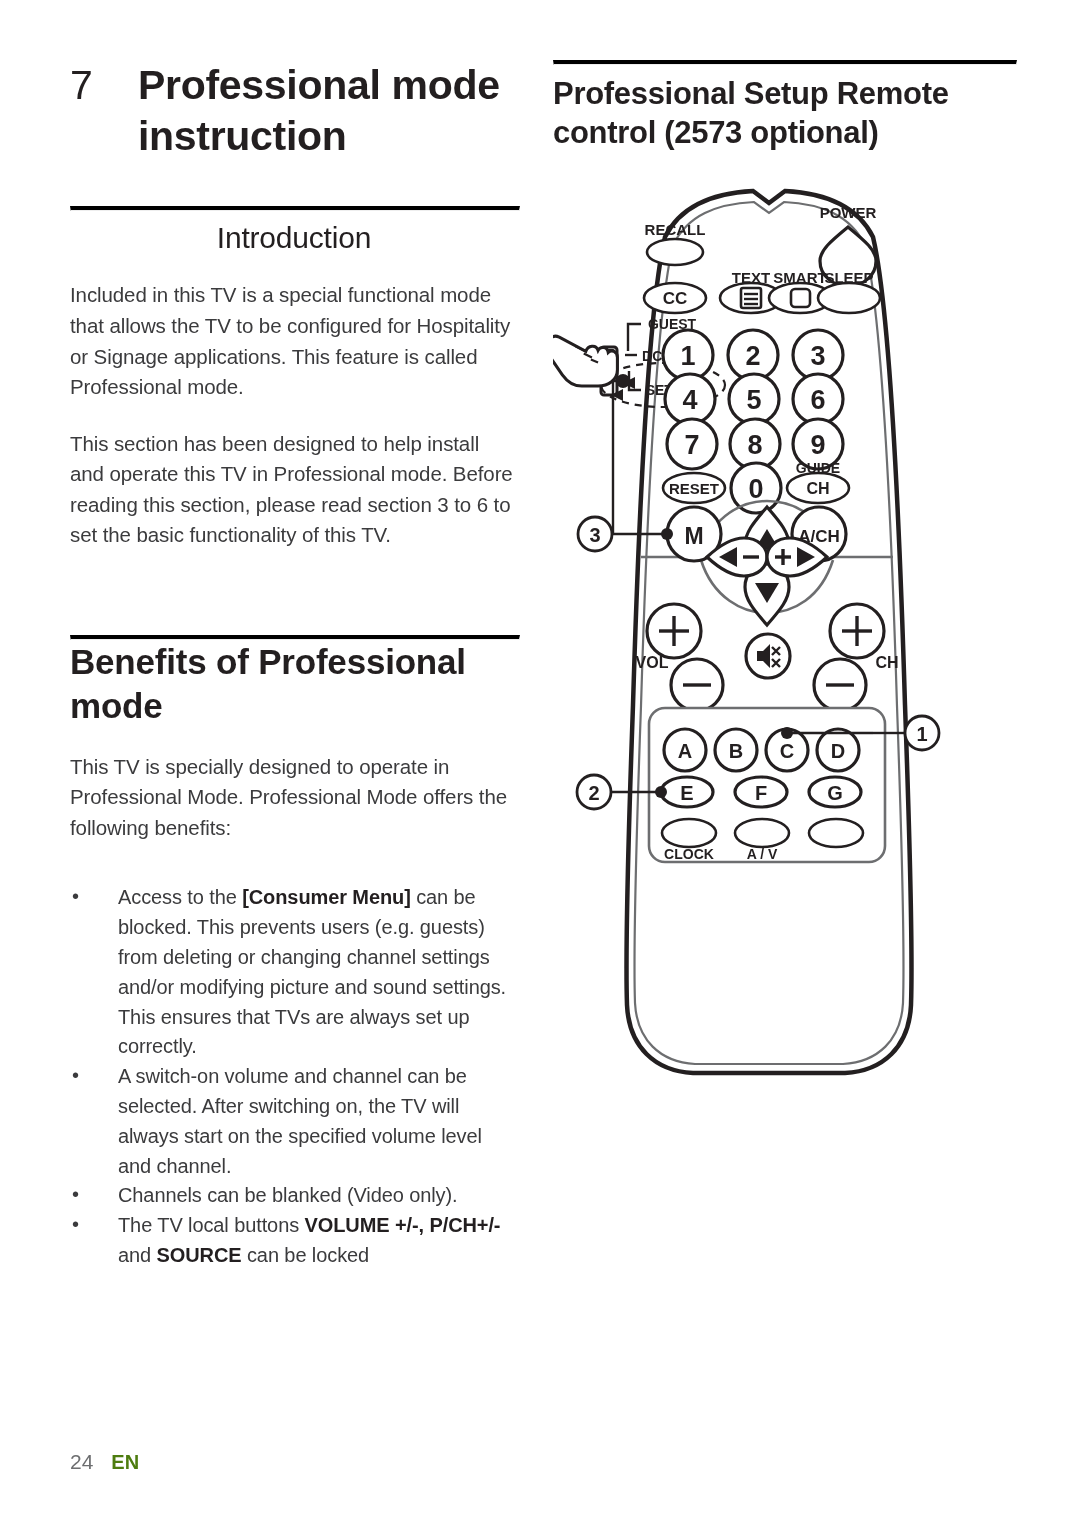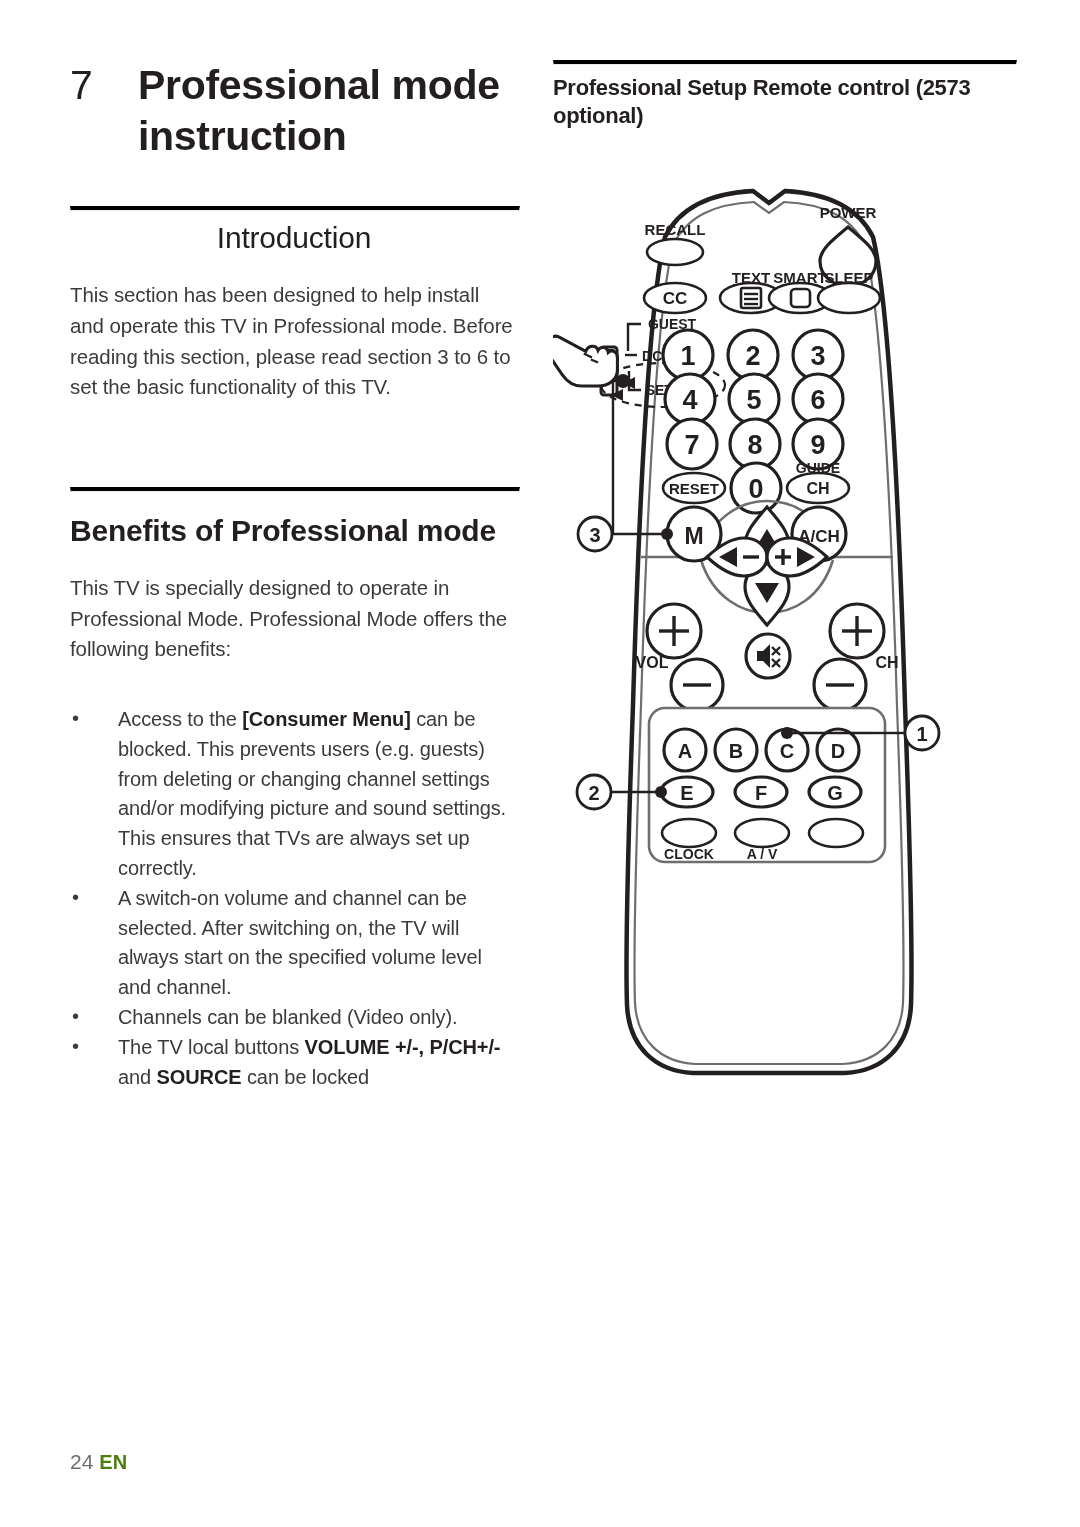--- a/index.html
+++ b/index.html
@@ -74,29 +74,29 @@
   .h2 {
     font-size: 30px;
     font-weight: 400;
     line-height: 1.26;
     margin: 8px 0 0 0;
     color: #231f20;
     letter-spacing: -0.2px;
     text-align: center;
   }
   .h2-bold {
-    font-size: 30px;
+    font-size: 35px;
     font-weight: 700;
     line-height: 1.26;
-    margin: 20px 0 0 0;
+    margin: 0 0 0 0;
     color: #231f20;
     letter-spacing: -0.2px;
   }
   .h2-right {
-    font-size: 22px;
+    font-size: 31px;
     font-weight: 700;
     line-height: 1.27;
     margin: 9px 0 0 0;
     color: #231f20;
     letter-spacing: -0.3px;
   }
 
   p.body {
     font-size: 20.5px;
     line-height: 1.49;
@@ -134,21 +134,21 @@
   .spacer-34 { height: 34px; }
   .spacer-58 { height: 58px; }
 
   
   .footer {
     position: absolute;
     left: 70px;
     top: 1450px;
     display: flex;
     align-items: baseline;
-    gap: 6px;
+    gap: 18px;
     font-size: 21px;
   }
   .footer .pg { color: #6d6e70; }
   .footer .lang { color: #4d7c0f; font-weight: 700; font-size: 20px; }
 
   
   .remote-wrap {
     position: absolute;
     left: 553px;
     top: 185px;
@@ -169,20 +169,21 @@
       <div class="chapter-title">Professional mode instruction</div>
     </div>
 
     <div class="spacer-34"></div>
 
     <hr class="rule">
     <h2 class="h2">Introduction</h2>
 
     <div class="spacer-24"></div>
 
+    <p class="body">Included in this TV is a special functional mode that allows the TV to be configured for Hospitality or Signage applications. This feature is called Professional mode.</p>
     <p class="body">This section has been designed to help install and operate this TV in Professional mode. Before reading this section, please read section 3 to 6 to set the basic functionality of this TV.</p>
 
     <div class="spacer-58"></div>
 
     <hr class="rule">
     <h2 class="h2-bold">Benefits of Professional mode</h2>
 
     <div class="spacer-24"></div>
 
     <p class="body">This TV is specially designed to operate in Professional Mode. Professional Mode offers the following benefits:</p>

